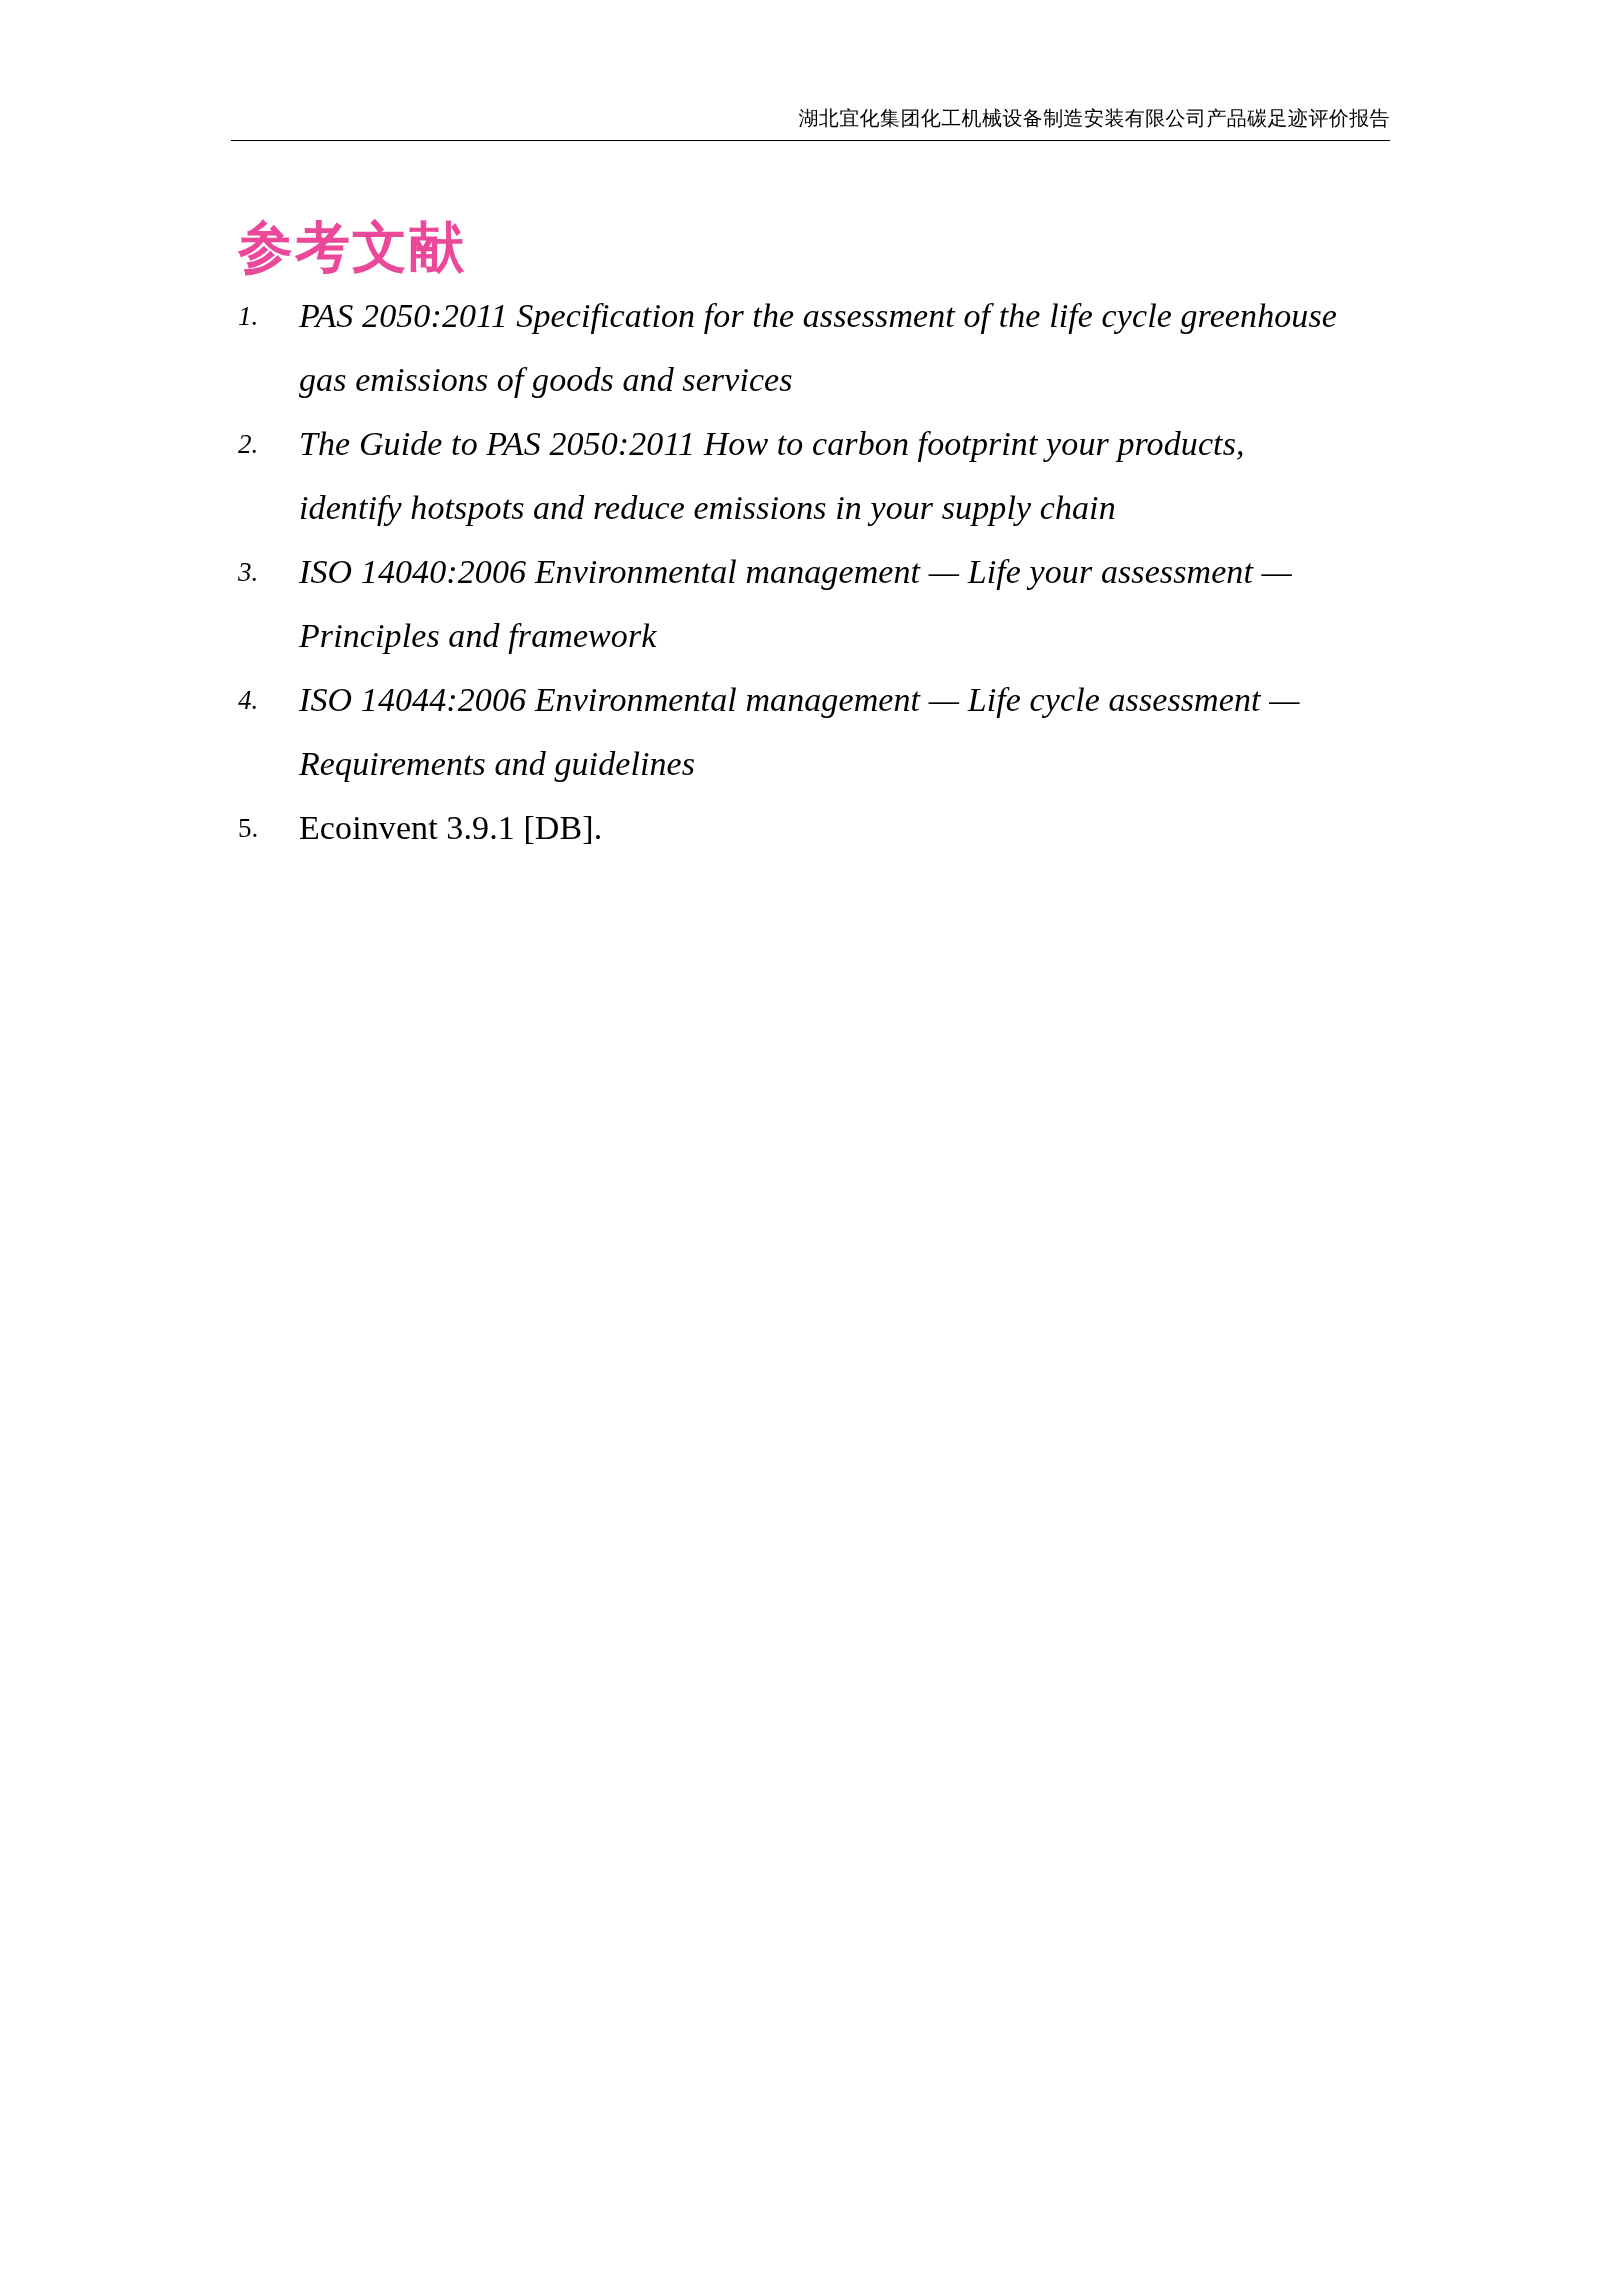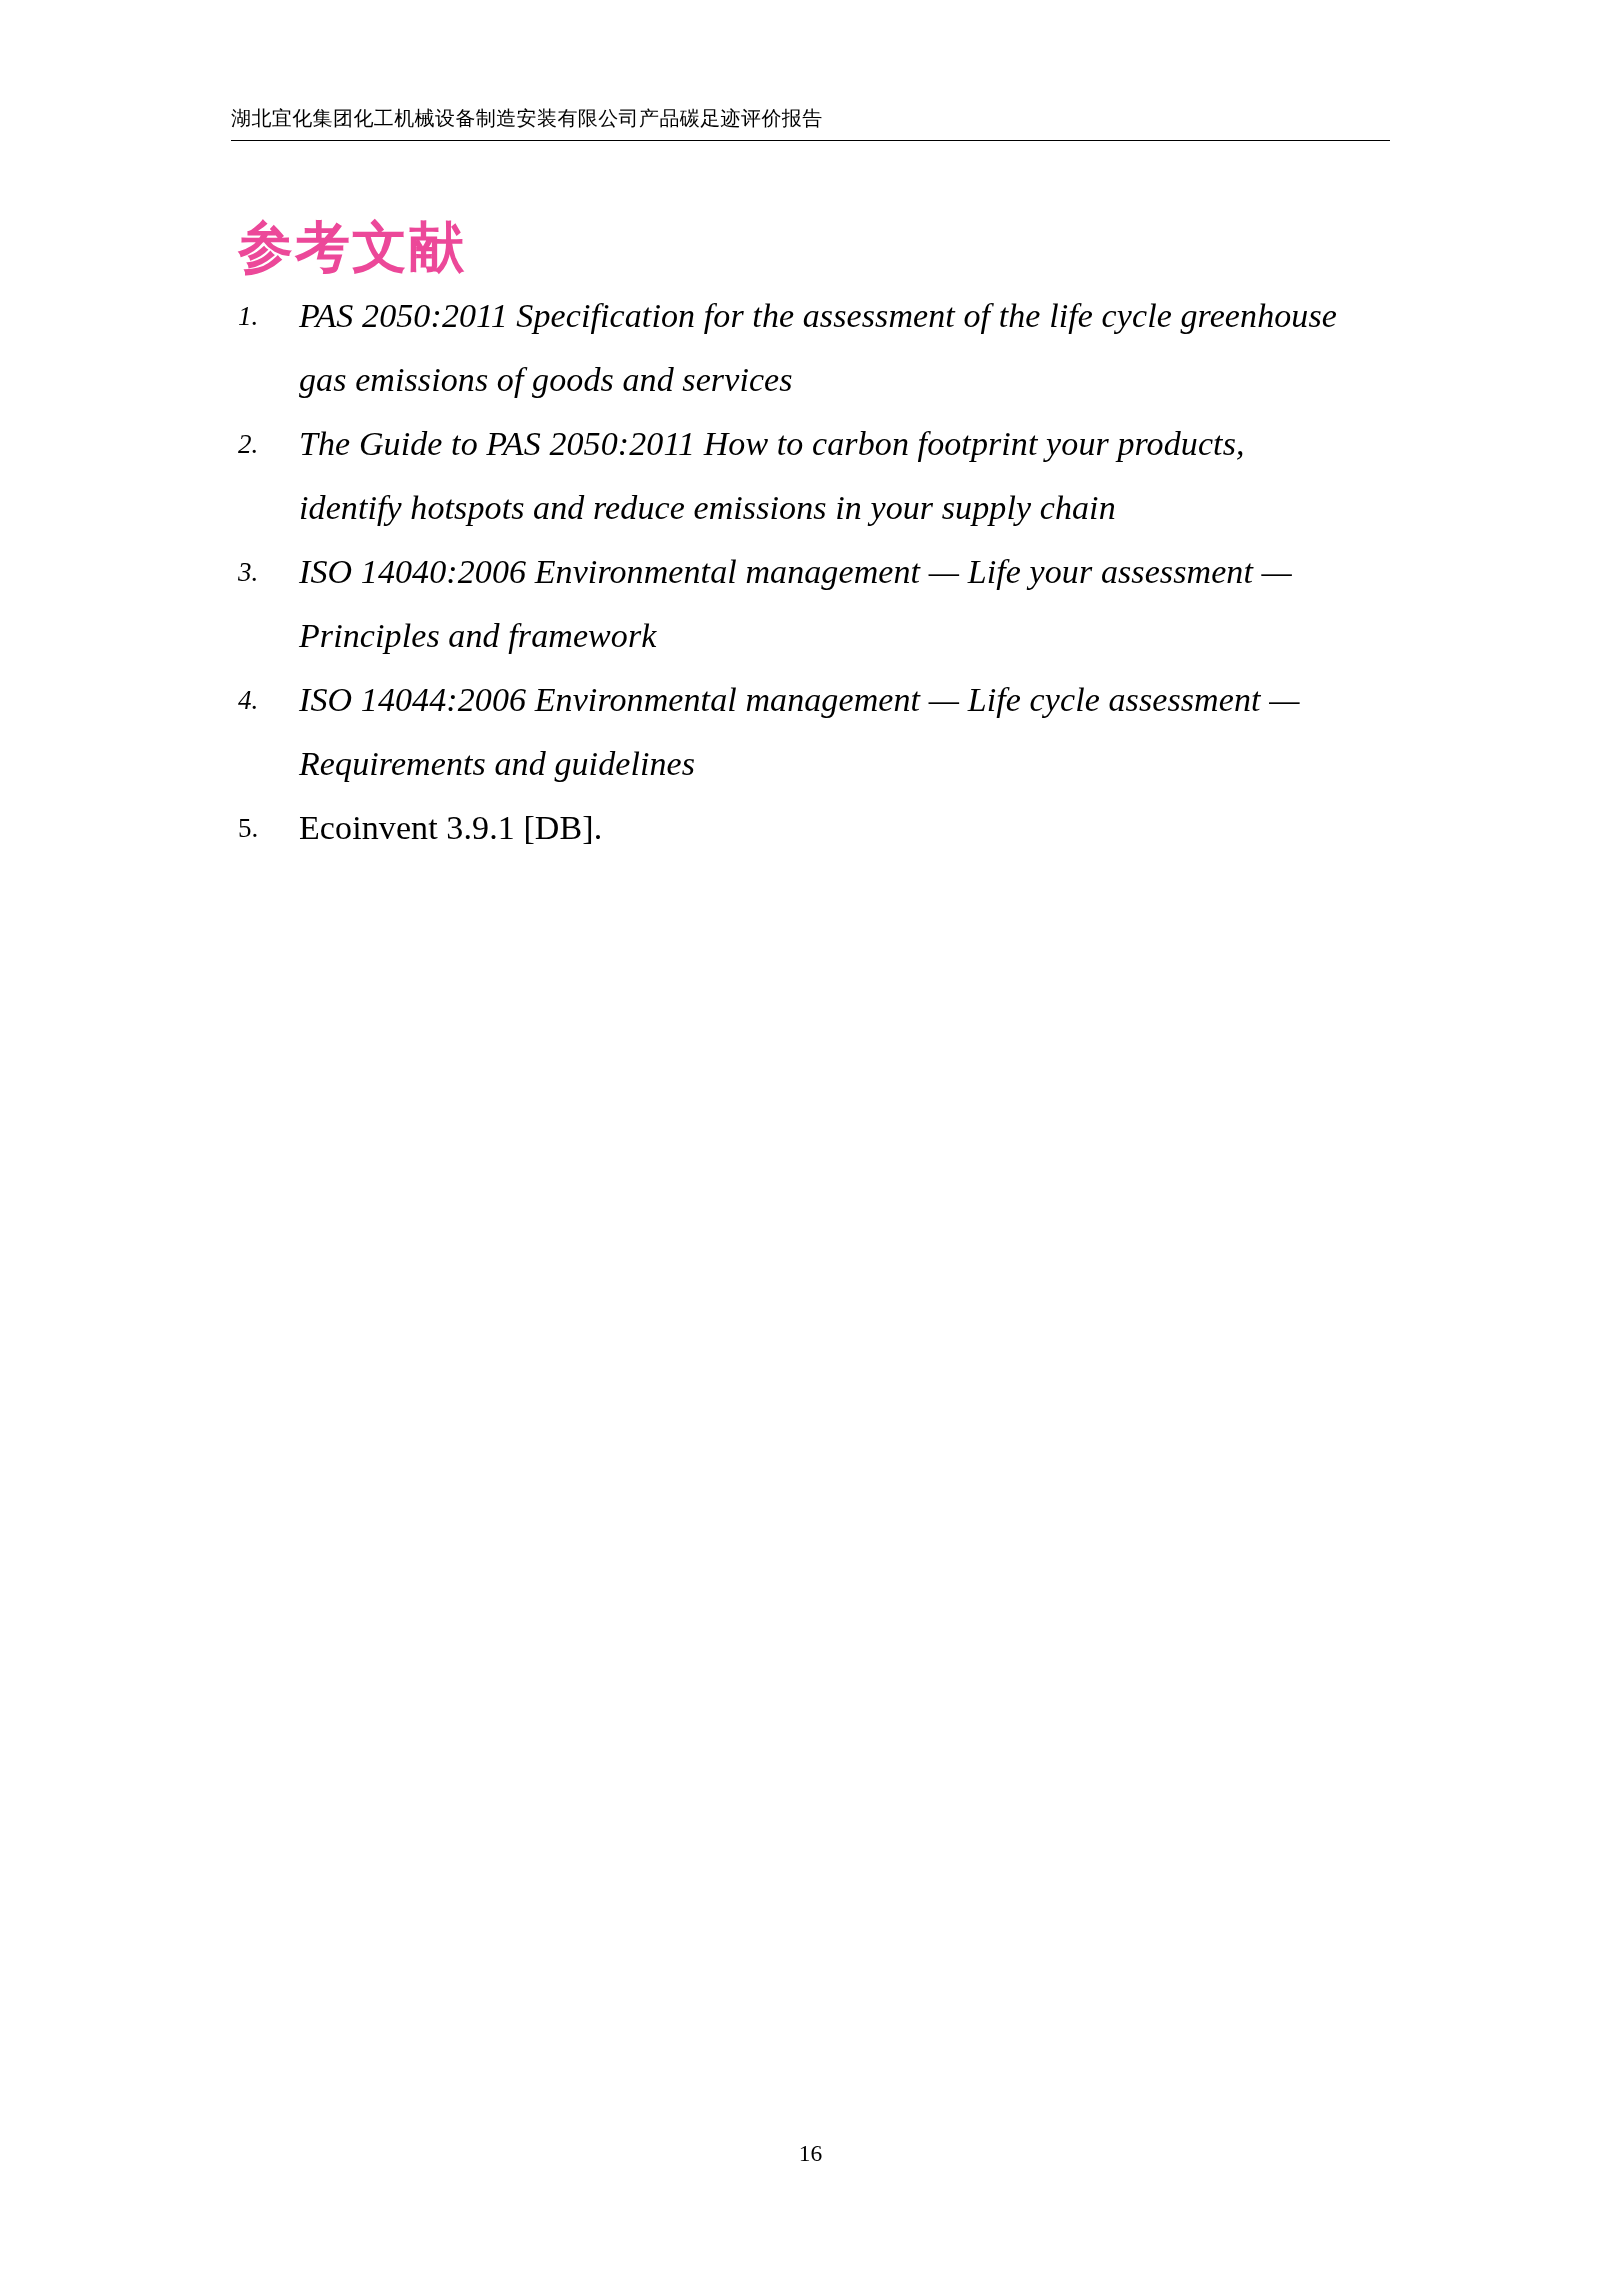--- a/index.html
+++ b/index.html
@@ -21,20 +21,21 @@
     height: 2293px;
     box-sizing: border-box;
     padding: 0;
   }
   
   .header {
     position: absolute;
     top: 106px;
     left: 231px;
     width: 1159px;
+    text-align: right;
     font-family: "DejaVu Sans", "Liberation Sans", sans-serif;
     font-size: 20px;
     line-height: 1.2;
     letter-spacing: 0.4px;
     color: #000;
   }
   .header-rule {
     position: absolute;
     top: 140px;
     left: 231px;
@@ -128,16 +129,15 @@
       <span class="ref-text">ISO 14044:2006 Environmental management — Life cycle assessment — Requirements and guidelines</span>
     </li>
 
     <li class="ref-item upright">
       <span class="ref-num">5.</span>
       <span class="ref-text">Ecoinvent 3.9.1 [DB].</span>
     </li>
 
   </ol>
 
-  <div class="page-number">16</div>
 
 </div>
 
 
 </body></html>

